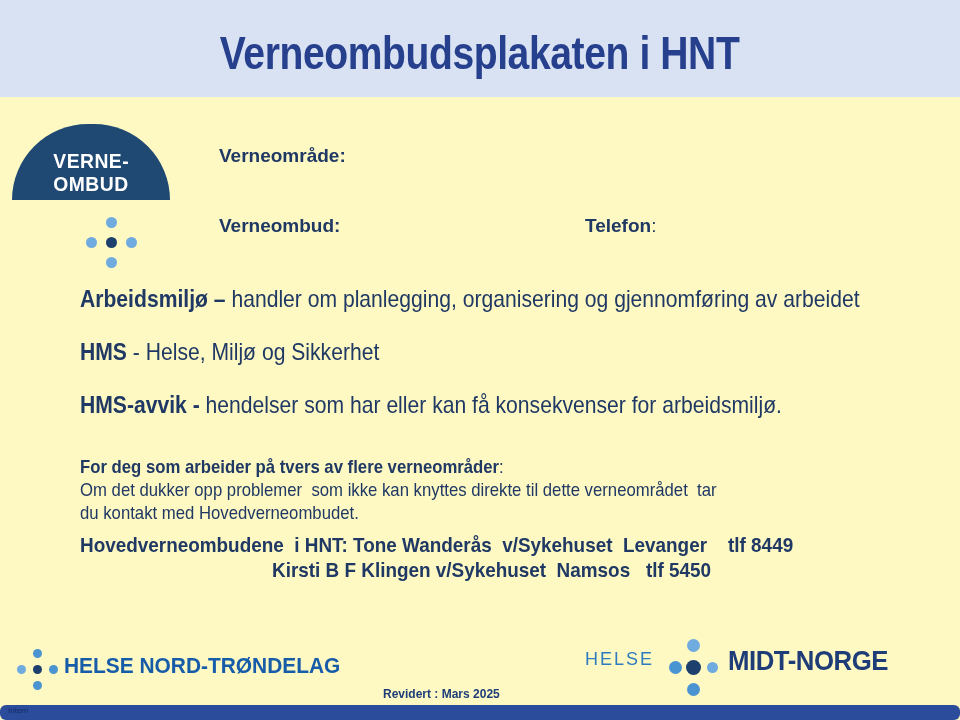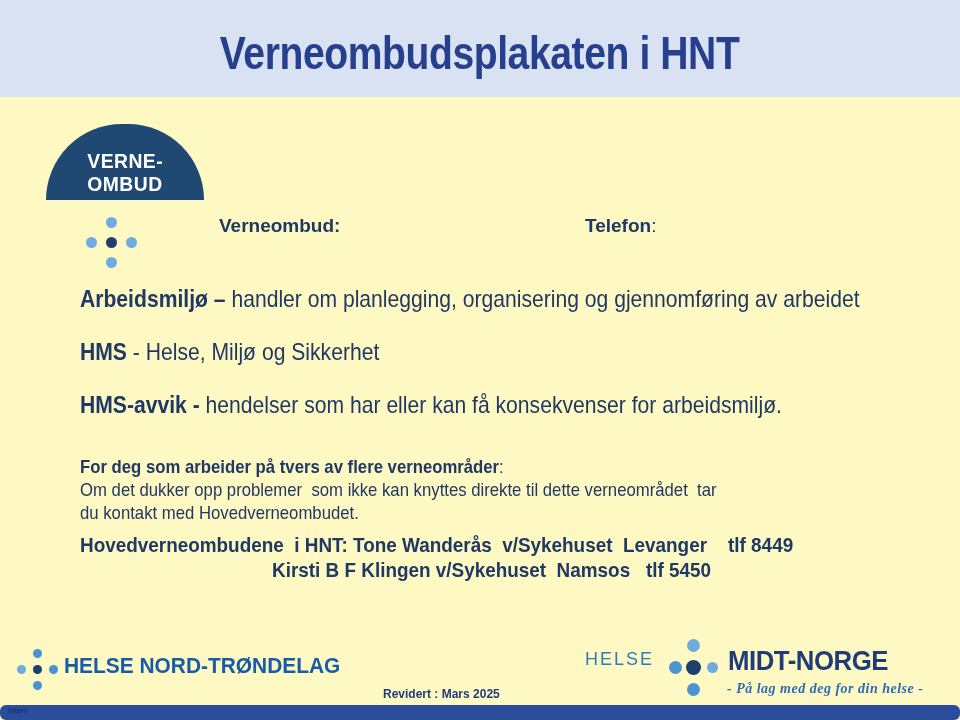--- a/index.html
+++ b/index.html
@@ -15,21 +15,21 @@
     background:var(--header-bg);
     display:flex; align-items:center; justify-content:center;
   }
   .title {
     color:var(--title-blue); font-weight:bold; font-size:46px;
     letter-spacing:-0.5px; transform:scaleX(0.85); padding-top:8px;
     white-space:pre;
   }
   
   .dome {
-    position:absolute; left:46px; top:124px; width:158px; height:76px;
+    position:absolute; left:12px; top:124px; width:158px; height:76px;
     background:var(--badge-navy);
     border-radius:79px 79px 0 0;
     display:flex; flex-direction:column; justify-content:flex-end; align-items:center;
     padding-bottom:5px; box-sizing:border-box;
   }
   .dome-line {
     color:#ffffff; font-weight:bold; font-size:21px; line-height:23px;
     letter-spacing:0.5px; transform:scaleX(0.92); white-space:pre;
   }
   
@@ -140,20 +140,21 @@
   </div>
 
   <div class="dots dots-badge">
     <span class="dot d-top"></span>
     <span class="dot d-left"></span>
     <span class="dot d-center"></span>
     <span class="dot d-right"></span>
     <span class="dot d-bottom"></span>
   </div>
 
+  <div class="field-label lbl-omrade">Verneområde:</div>
   <div class="field-label lbl-ombud">Verneombud:</div>
   <div class="field-label lbl-telefon"><span>Telefon</span><span class="colon">:</span></div>
 
   <div class="defs">
     <div class="def-line"><b>Arbeidsmiljø –</b><span> handler om planlegging, organisering og gjennomføring av arbeidet</span></div>
     <div class="def-line"><b>HMS</b><span> - Helse, Miljø og Sikkerhet</span></div>
     <div class="def-line"><b>HMS-avvik -</b><span> hendelser som har eller kan få konsekvenser for arbeidsmiljø.</span></div>
   </div>
 
   <div class="note">
@@ -178,21 +179,20 @@
 
   <div class="helse-word">HELSE</div>
   <div class="dots dots-midt">
     <span class="dot d-top"></span>
     <span class="dot d-left"></span>
     <span class="dot d-center"></span>
     <span class="dot d-right"></span>
     <span class="dot d-bottom"></span>
   </div>
   <div class="midt-word">MIDT-NORGE</div>
-  <div class="tagline">- På lag med deg for din helse -</div>
 
   <div class="revised">Revidert : Mars 2025</div>
 
   <div class="bottom-bar">
     <div class="intern">Intern</div>
   </div>
 
 </div>
 
 </body></html>

